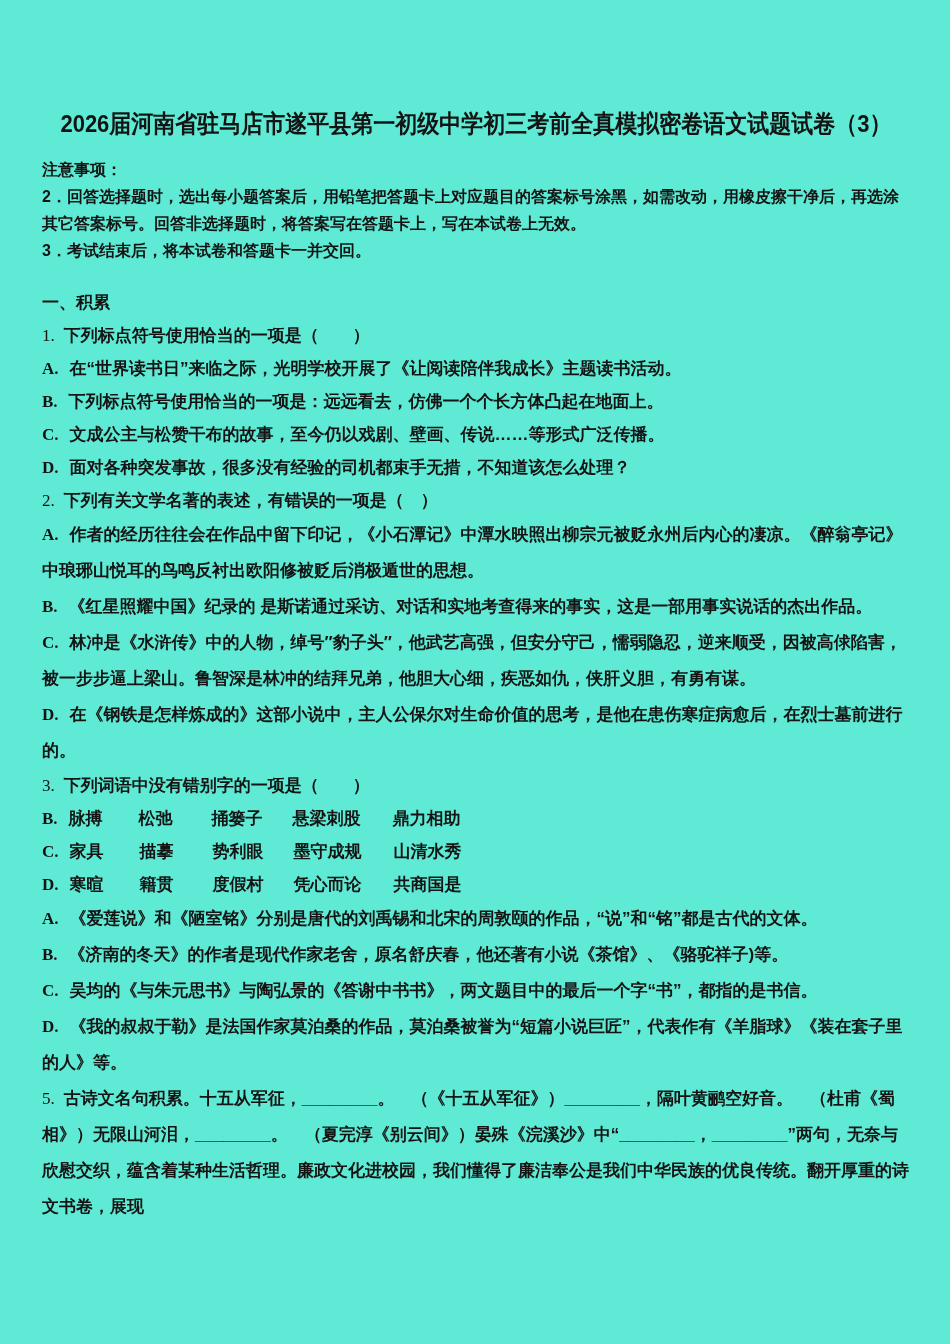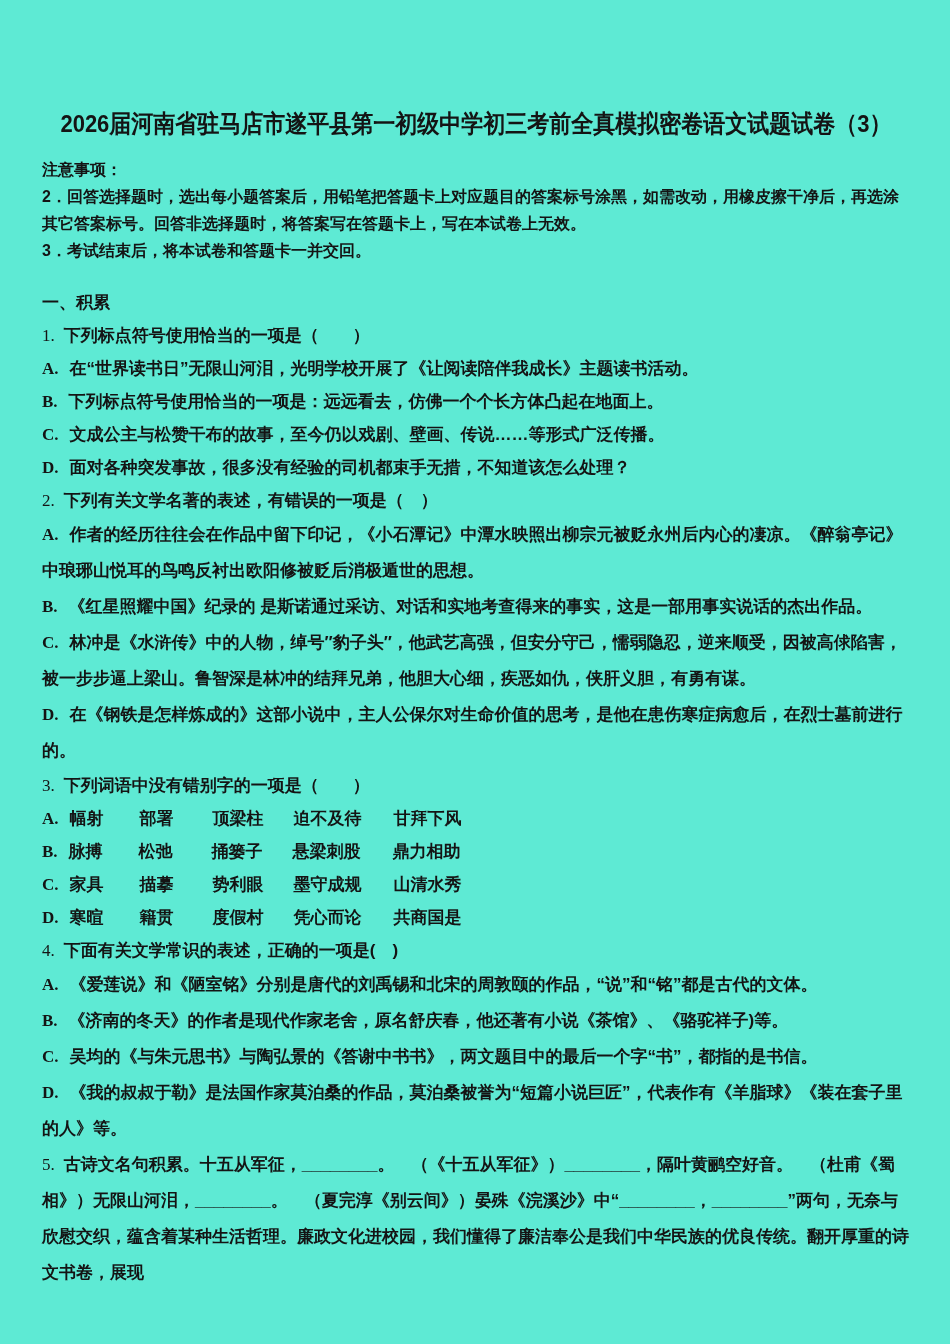--- a/index.html
+++ b/index.html
@@ -72,44 +72,42 @@
   <div class="notice">
     <p>注意事项：</p>
     <p>2．回答选择题时，选出每小题答案后，用铅笔把答题卡上对应题目的答案标号涂黑，如需改动，用橡皮擦干净后，再选涂其它答案标号。回答非选择题时，将答案写在答题卡上，写在本试卷上无效。</p>
     <p>3．考试结束后，将本试卷和答题卡一并交回。</p>
   </div>
 
   <div class="section-heading">一、积累</div>
 
   <div class="q">
     <p class="stem"><span class="q-num">1.</span><span>下列标点符号使用恰当的一项是（　　）</span></p>
-    <p class="opt"><span class="opt-label">A.</span><span>在“世界读书日”无限山河泪，光明学校开展了《让阅读陪伴我成长》主题读书活动。</span></p>
+    <p class="opt"><span class="opt-label">A.</span><span>在“世界读书日”来临之际，光明学校开展了《让阅读陪伴我成长》主题读书活动。</span></p>
     <p class="opt"><span class="opt-label">B.</span><span>下列标点符号使用恰当的一项是：远远看去，仿佛一个个长方体凸起在地面上。</span></p>
     <p class="opt"><span class="opt-label">C.</span><span>文成公主与松赞干布的故事，至今仍以戏剧、壁画、传说……等形式广泛传播。</span></p>
     <p class="opt"><span class="opt-label">D.</span><span>面对各种突发事故，很多没有经验的司机都束手无措，不知道该怎么处理？</span></p>
   </div>
 
   <div class="q">
     <p class="stem"><span class="q-num">2.</span><span>下列有关文学名著的表述，有错误的一项是（　）</span></p>
     <p class="opt wrap"><span class="opt-label">A.</span><span>作者的经历往往会在作品中留下印记，《小石潭记》中潭水映照出柳宗元被贬永州后内心的凄凉。《醉翁亭记》中琅琊山悦耳的鸟鸣反衬出欧阳修被贬后消极遁世的思想。</span></p>
     <p class="opt wrap"><span class="opt-label">B.</span><span>《红星照耀中国》纪录的 是斯诺通过采访、对话和实地考查得来的事实，这是一部用事实说话的杰出作品。</span></p>
     <p class="opt wrap"><span class="opt-label">C.</span><span>林冲是《水浒传》中的人物，绰号″豹子头″，他武艺高强，但安分守己，懦弱隐忍，逆来顺受，因被高俅陷害，被一步步逼上梁山。鲁智深是林冲的结拜兄弟，他胆大心细，疾恶如仇，侠肝义胆，有勇有谋。</span></p>
     <p class="opt wrap"><span class="opt-label">D.</span><span>在《钢铁是怎样炼成的》这部小说中，主人公保尔对生命价值的思考，是他在患伤寒症病愈后，在烈士墓前进行的。</span></p>
   </div>
 
   <div class="q">
     <p class="stem"><span class="q-num">3.</span><span>下列词语中没有错别字的一项是（　　）</span></p>
-    <p class="opt word-row"><span class="opt-label">A.</span><span class="w w1">幅射</span><span class="w w2">部署</span><span class="w w3">顶梁柱</span><span class="w w4">迫不及待</span><span class="w w5">甘拜下风</span></p>
     <p class="opt word-row"><span class="opt-label">B.</span><span class="w w1">脉搏</span><span class="w w2">松弛</span><span class="w w3">捅篓子</span><span class="w w4">悬梁刺股</span><span class="w w5">鼎力相助</span></p>
     <p class="opt word-row"><span class="opt-label">C.</span><span class="w w1">家具</span><span class="w w2">描摹</span><span class="w w3">势利眼</span><span class="w w4">墨守成规</span><span class="w w5">山清水秀</span></p>
     <p class="opt word-row"><span class="opt-label">D.</span><span class="w w1">寒暄</span><span class="w w2">籍贯</span><span class="w w3">度假村</span><span class="w w4">凭心而论</span><span class="w w5">共商国是</span></p>
   </div>
 
   <div class="q">
-    <p class="stem"><span class="q-num">4.</span><span>下面有关文学常识的表述，正确的一项是(　)</span></p>
     <p class="opt wrap"><span class="opt-label">A.</span><span>《爱莲说》和《陋室铭》分别是唐代的刘禹锡和北宋的周敦颐的作品，“说”和“铭”都是古代的文体。</span></p>
     <p class="opt wrap"><span class="opt-label">B.</span><span>《济南的冬天》的作者是现代作家老舍，原名舒庆春，他还著有小说《茶馆》、《骆驼祥子)等。</span></p>
     <p class="opt wrap"><span class="opt-label">C.</span><span>吴均的《与朱元思书》与陶弘景的《答谢中书书》，两文题目中的最后一个字“书”，都指的是书信。</span></p>
     <p class="opt wrap"><span class="opt-label">D.</span><span>《我的叔叔于勒》是法国作家莫泊桑的作品，莫泊桑被誉为“短篇小说巨匠”，代表作有《羊脂球》《装在套子里的人》等。</span></p>
   </div>
 
   <div class="q">
     <p class="stem wrap"><span class="q-num">5.</span><span>古诗文名句积累。十五从军征，________。　（《十五从军征》）________，隔叶黄鹂空好音。　（杜甫《蜀相》）无限山河泪，________。　（夏完淳《别云间》）晏殊《浣溪沙》中“________，________”两句，无奈与欣慰交织，蕴含着某种生活哲理。廉政文化进校园，我们懂得了廉洁奉公是我们中华民族的优良传统。翻开厚重的诗文书卷，展现</span></p>
   </div>
 

